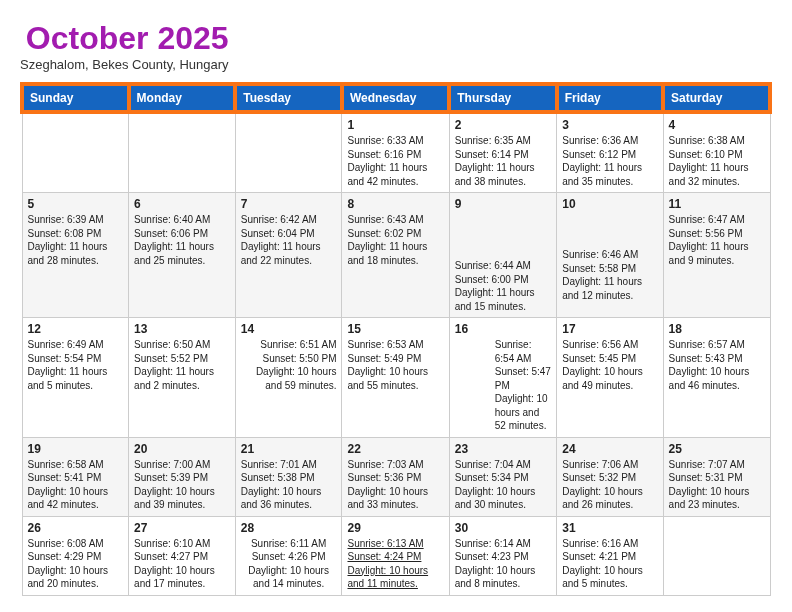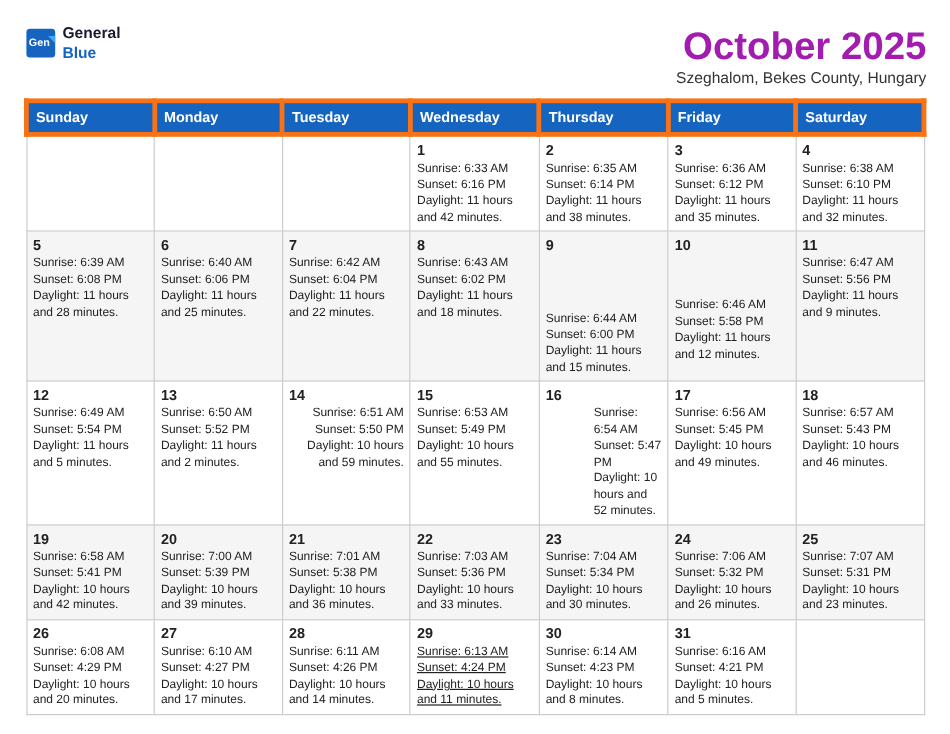--- a/index.html
+++ b/index.html
@@ -88,31 +88,20 @@
       background: #fff !important;
     }
     .calendar tr:nth-child(even) td.empty-cell {
       background: #f5f5f5 !important;
     }
   </style>
 </head>
 <body>
 
 <div class="header">
-  <div class="logo">
-    <svg class="logo-icon" viewBox="0 0 28 28" xmlns="http://www.w3.org/2000/svg">
-      <rect x="2" y="2" width="24" height="24" rx="3" fill="#1565c0"></rect>
-      <text x="4" y="16" font-size="9" fill="white" font-weight="bold">Gen</text>
-      <polygon points="20,8 26,8 26,14" fill="#42a5f5"></polygon>
-    </svg>
-    <div class="logo-text">
-      <span class="general">General</span>
-      <span class="blue">Blue</span>
-    </div>
-  </div>
   <div class="title-block">
     <div class="month-title">October 2025</div>
     <div class="location">Szeghalom, Bekes County, Hungary</div>
   </div>
 </div>
 
 <table class="calendar">
   <thead>
     <tr>
     <th>Sunday</th>
@@ -294,21 +283,21 @@
 Daylight: 10 hours and 20 minutes.</div>
         </td>
         <td>
           <span class="day-number">27</span>
           <div class="day-info" style="white-space: pre-line;">Sunrise: 6:10 AM
 Sunset: 4:27 PM
 Daylight: 10 hours and 17 minutes.</div>
         </td>
         <td>
           <span class="day-number">28</span>
-          <div class="day-info" style="white-space: pre-line;">Sunrise: 6:11 AM
+          <div class="day-info" style="white-space: pre-line; text-align: center;">Sunrise: 6:11 AM
 Sunset: 4:26 PM
 Daylight: 10 hours and 14 minutes.</div>
         </td>
         <td>
           <span class="day-number">29</span>
           <div class="day-info" style="white-space: pre-line; text-decoration: underline;">Sunrise: 6:13 AM
 Sunset: 4:24 PM
 Daylight: 10 hours and 11 minutes.</div>
         </td>
         <td>

